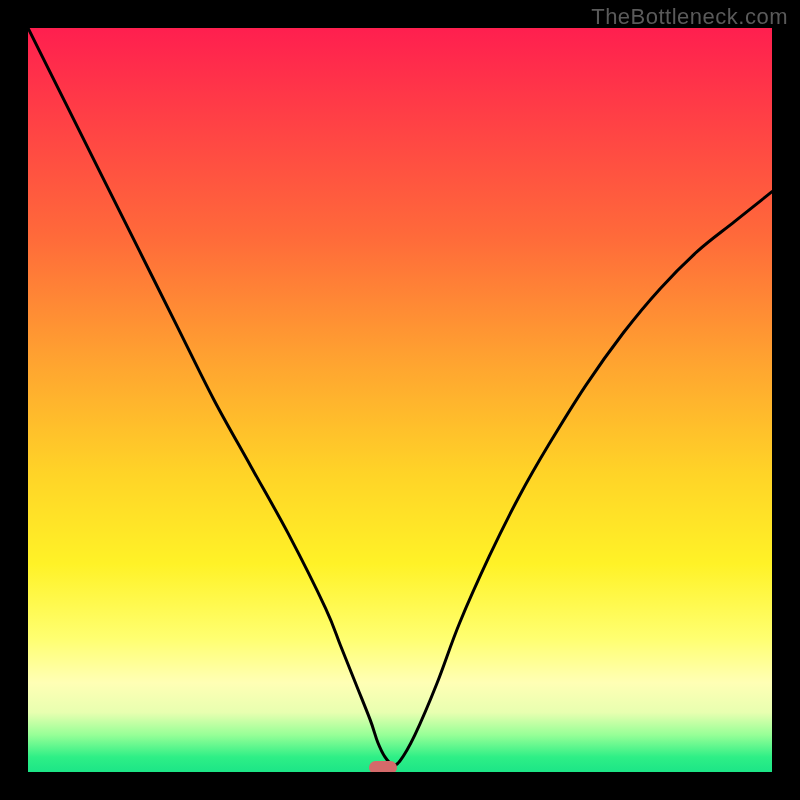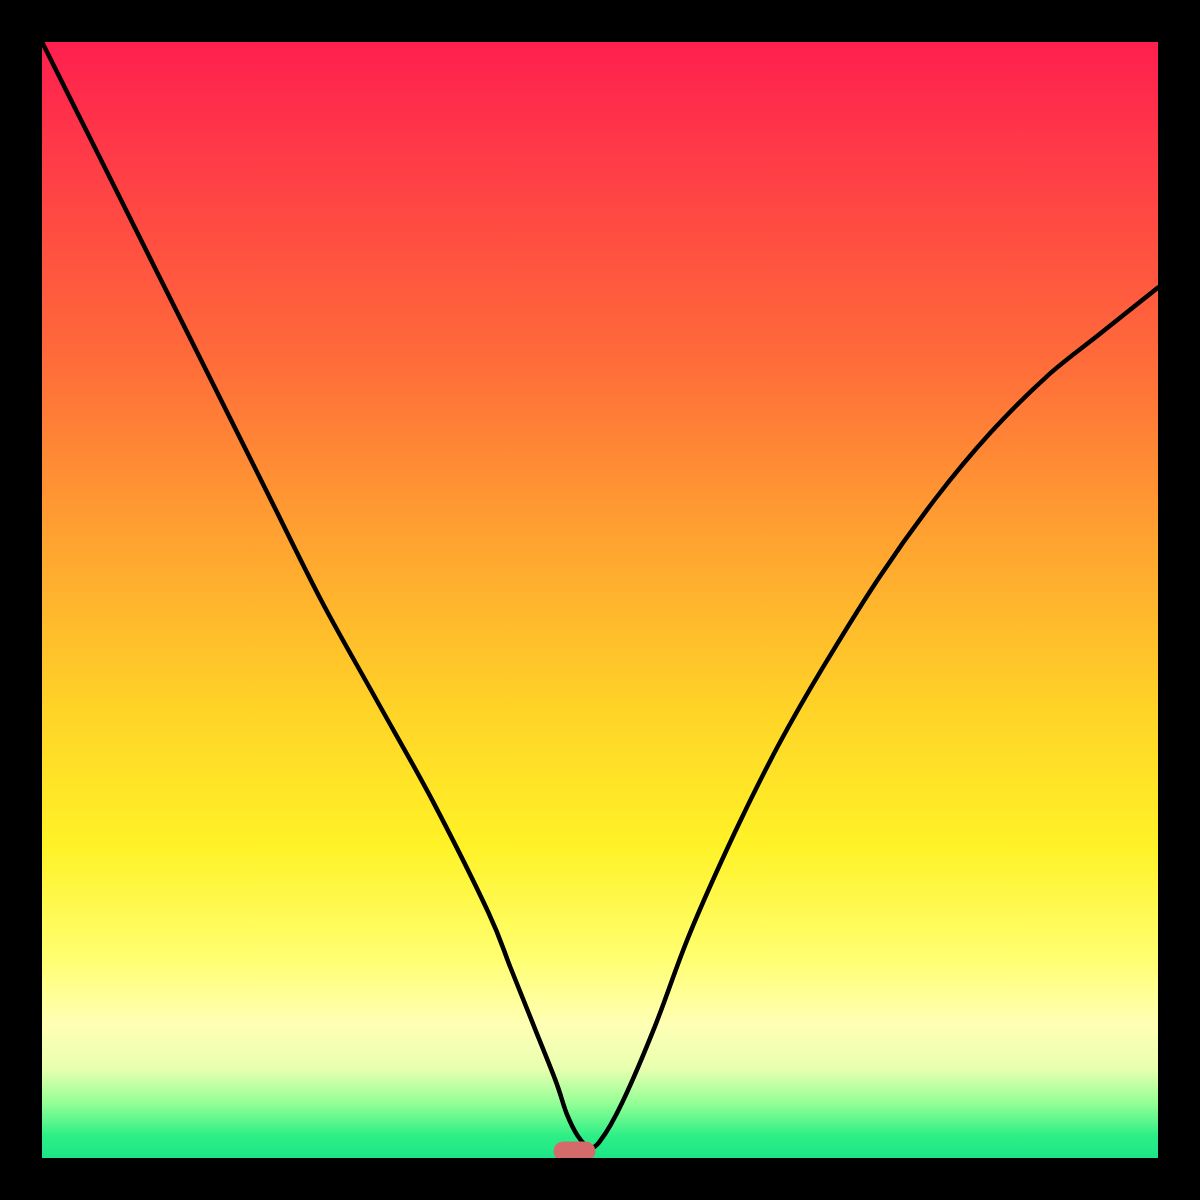--- a/index.html
+++ b/index.html
@@ -65,20 +65,21 @@
     inset: 0;
     width: 100%;
     height: 100%;
   }
 </style>
 </head>
 <body>
 
 <div class="frame">
 
+  <div class="watermark">TheBottleneck.com</div>
 
   <div class="plot-area">
     <div class="gradient"></div>
 
     <svg class="curve" viewBox="0 0 744 744" preserveAspectRatio="none">
       <path d="M 0.0 0.0 C 6.2 12.4, 24.8 49.6, 37.2 74.4 C 49.6 99.2, 62.0 124.0, 74.4 148.8 C 86.8 173.6, 99.2 198.4, 111.6 223.2 C 124.0 248.0, 136.4 272.8, 148.8 297.6 C 161.2 322.4, 173.6 348.4, 186.0 372.0 C 198.4 395.6, 210.8 416.6, 223.2 439.0 C 235.6 461.3, 248.0 482.4, 260.4 505.9 C 272.8 529.5, 288.9 561.7, 297.6 580.3 C 306.3 598.9, 307.5 605.1, 312.5 617.5 C 317.4 629.9, 322.4 642.3, 327.4 654.7 C 332.3 667.1, 338.5 682.0, 342.2 691.9 C 346.0 701.8, 347.2 708.0, 349.7 714.2 C 352.2 720.4, 354.6 725.4, 357.1 729.1 C 359.6 732.8, 362.1 735.9, 364.6 736.6 C 367.0 737.2, 368.3 737.8, 372.0 732.8 C 375.7 727.9, 380.7 719.8, 386.9 706.8 C 393.1 693.8, 401.8 673.3, 409.2 654.7 C 416.6 636.1, 422.8 616.3, 431.5 595.2 C 440.2 574.1, 451.4 549.3, 461.3 528.2 C 471.2 507.2, 481.1 487.3, 491.0 468.7 C 501.0 450.1, 509.6 435.2, 520.8 416.6 C 532.0 398.0, 545.6 375.7, 558.0 357.1 C 570.4 338.5, 582.8 321.2, 595.2 305.0 C 607.6 288.9, 620.0 274.0, 632.4 260.4 C 644.8 246.8, 657.2 234.4, 669.6 223.2 C 682.0 212.0, 694.4 203.4, 706.8 193.4 C 719.2 183.5, 737.8 168.6, 744.0 163.7" fill="none" stroke="#000" stroke-width="3" stroke-linecap="round" stroke-linejoin="round"></path>
     </svg>
 
     <div class="marker" style="left: 45.8%; bottom: -0.3%; width: 28px; height: 13px;"></div>
   </div>

